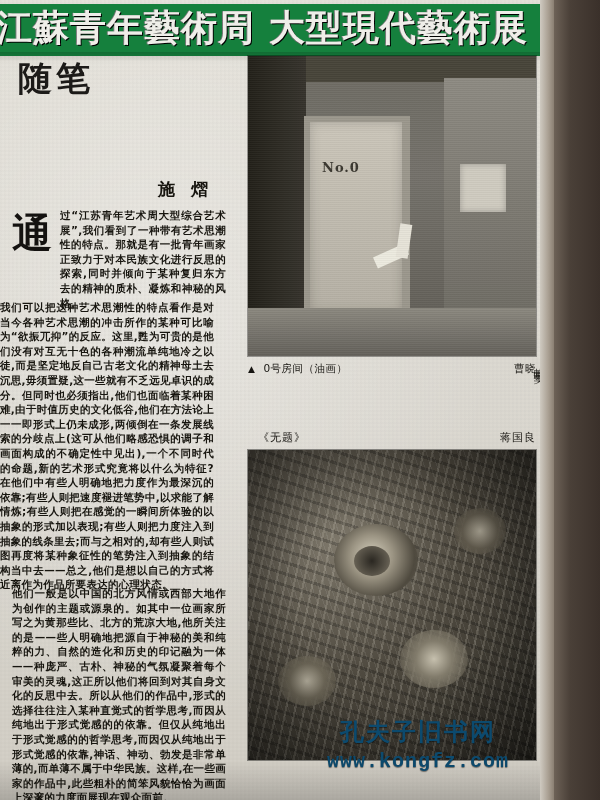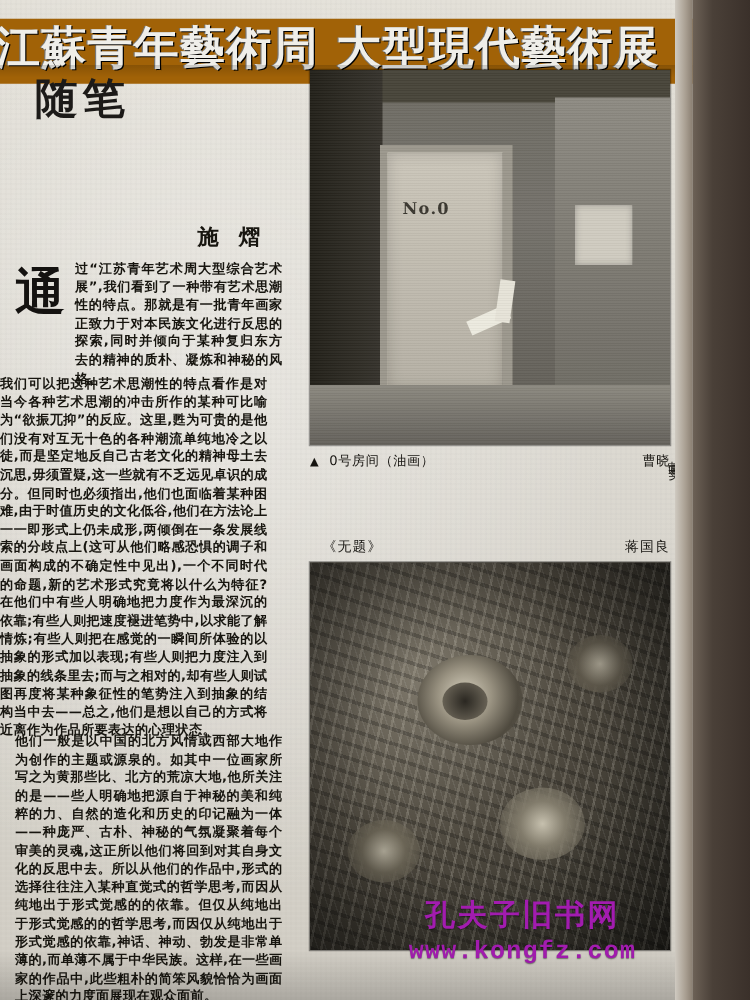--- a/index.html
+++ b/index.html
@@ -49,44 +49,44 @@
     position:absolute; inset:0;
     background:
       repeating-linear-gradient(0deg, rgba(0,0,0,0.012) 0 2px, rgba(0,0,0,0) 2px 4px),
       repeating-linear-gradient(90deg, rgba(0,0,0,0.012) 0 2px, rgba(0,0,0,0) 2px 4px);
     pointer-events:none;
   }
 
   
   #masthead {
     position: absolute;
-    left: 0; top: 15px;
+    left: 0; top: 4px;
     width: 554px; height: 52px;
-    background: #a16207;
+    background: #15803d;
     overflow: hidden;
   }
   #masthead .mh-text {
     position: absolute;
     left: -4px; top: -2px;
     width: 560px;
     color: #efeee9;
     font-family: "DejaVu Sans", sans-serif;
     font-weight: bold;
     font-size: 36px;
     letter-spacing: 1px;
     white-space: nowrap;
     line-height: 52px;
     text-shadow: 1px 1px 0 #000, -1px 0 0 #777;
   }
   #masthead .mh-text .b2 { margin-left: 14px; }
 
   
   #headline {
     position: absolute;
-    left: 28px; top: 56px;
+    left: 18px; top: 56px;
     font-size: 34px;
     font-weight: bold;
     color: #1c1a18;
     letter-spacing: 4px;
     font-family: "DejaVu Sans", sans-serif;
   }
 
   
   #byline {
     position: absolute;
@@ -271,21 +271,21 @@
     position: absolute; inset: 0;
     background: radial-gradient(ellipse at 50% 50%, rgba(0,0,0,0) 45%, rgba(0,0,0,0.45) 100%);
   }
 
   
   #watermark {
     position: absolute;
     left: 300px; top: 716px;
     width: 236px;
     text-align: center;
-    color: #a21caf;
+    color: #0c4a6e;
     font-weight: bold;
     text-shadow: 0 1px 1px rgba(0,0,0,0.45);
   }
   #wm-main { font-size: 24px; letter-spacing: 2px; }
   #wm-sub  { font-size: 20px; letter-spacing: 1px; margin-top: 2px; font-family: Liberation Mono, monospace; }
 
   
   #bottom-shade {
     position: absolute; left: 0; bottom: 0; width: 554px; height: 40px;
     background: linear-gradient(180deg, rgba(0,0,0,0) 0%, rgba(0,0,0,0.18) 100%);

